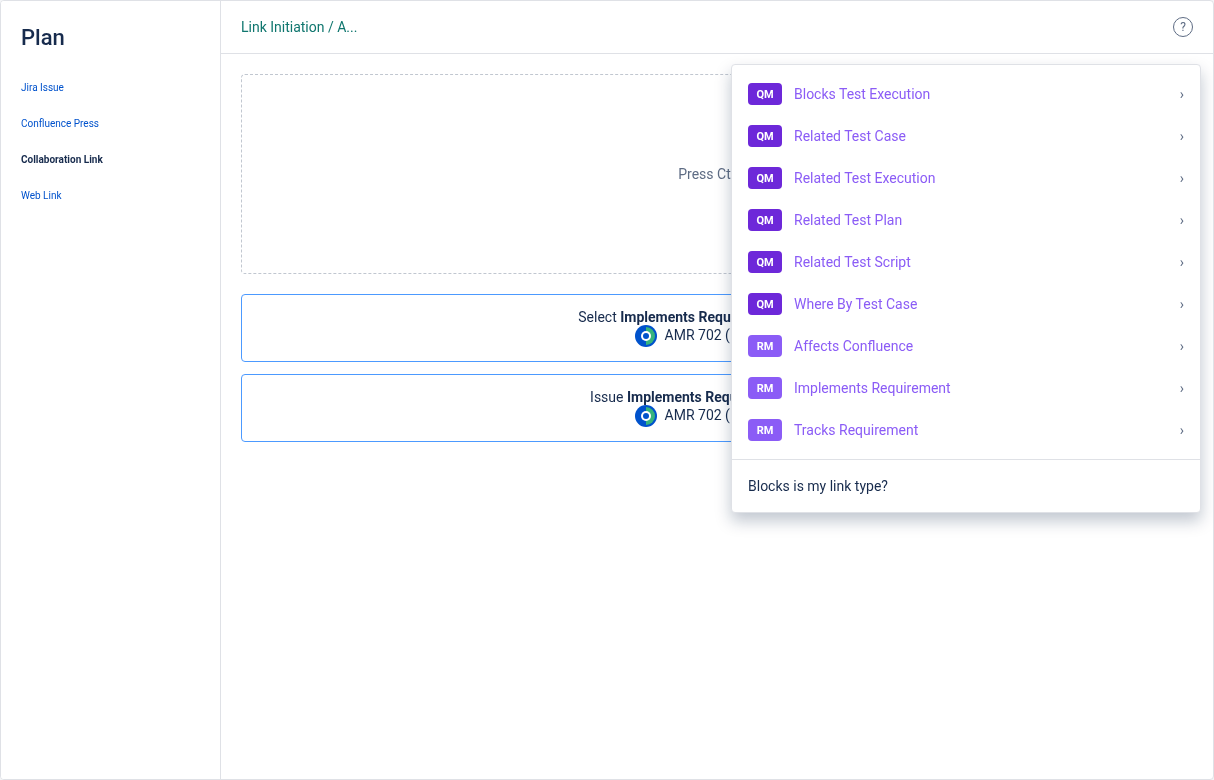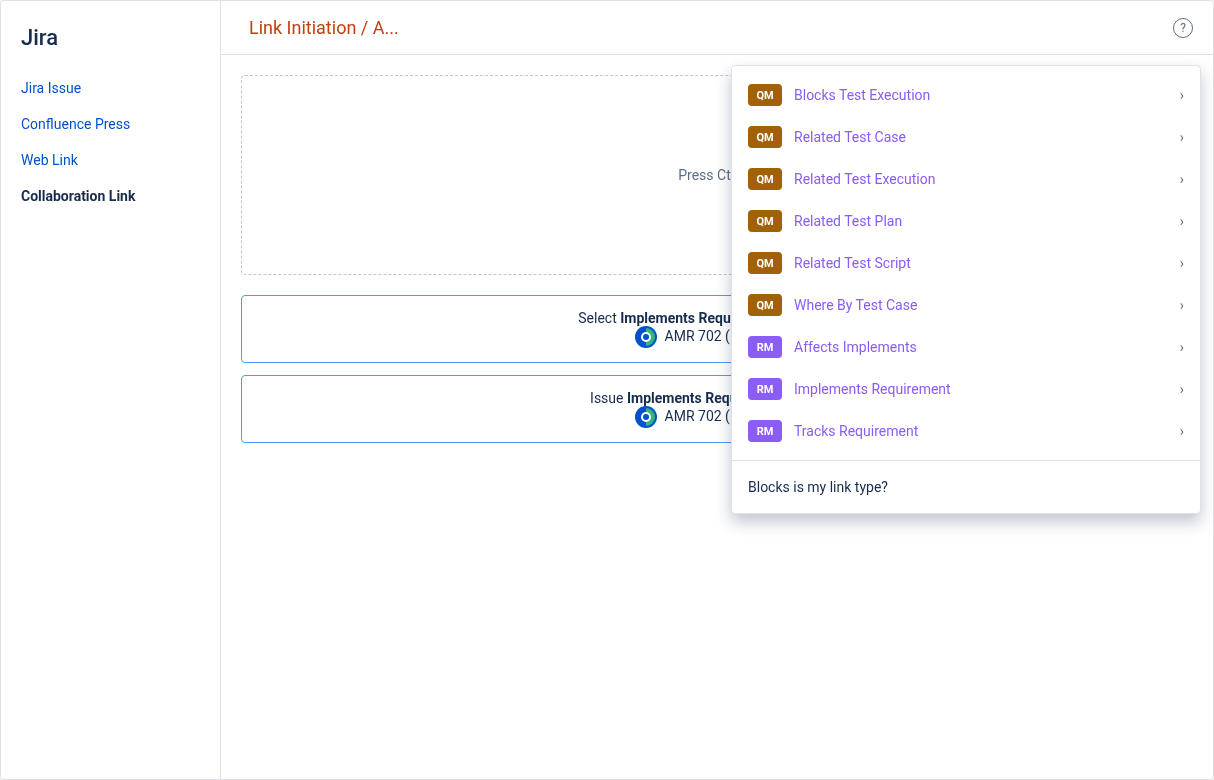--- a/index.html
+++ b/index.html
@@ -34,21 +34,21 @@
       font-size: 22px;
       font-weight: 500;
       color: #172b4d;
       padding: 0 20px 20px;
     }
 
     .nav-item {
       padding: 8px 20px;
       cursor: pointer;
       color: #0052cc;
-      font-size: 14px;
+      font-size: 10px;
       line-height: 20px;
     }
 
     .nav-item.active {
       color: #172b4d;
       font-weight: 700;
     }
 
     
     .content-area {
@@ -59,23 +59,22 @@
 
     .content-header {
       padding: 16px 20px;
       border-bottom: 1px solid #dfe1e6;
       display: flex;
       align-items: center;
       justify-content: space-between;
     }
 
     .breadcrumb {
-      font-size: 18px;
-      color: #c2410c;
-      margin-left: 8px;
+      font-size: 14px;
+      color: #0f766e;
     }
 
     .help-icon {
       width: 20px;
       height: 20px;
       border: 1.5px solid #5e6c84;
       border-radius: 50%;
       display: flex;
       align-items: center;
       justify-content: center;
@@ -172,21 +171,21 @@
       height: 22px;
       border-radius: 4px;
       font-size: 11px;
       font-weight: 700;
       color: #fff;
       margin-right: 12px;
       flex-shrink: 0;
     }
 
     .badge-qm {
-      background: #a16207;
+      background: #6d28d9;
     }
 
     .badge-rm {
       background: #8b5cf6;
     }
 
     .dropdown-item-label {
       flex: 1;
       font-size: 14px;
       color: #8b5cf6;
@@ -209,33 +208,33 @@
       color: #172b4d;
       cursor: pointer;
     }
   </style>
 </head>
 <body>
 
 <div class="main-container">
 
   <div class="sidebar">
-    <div class="page-title">Jira</div>
+    <div class="page-title">Plan</div>
 
     <div class="nav-item">
       <span>Jira Issue</span>
     </div>
     <div class="nav-item">
       <span>Confluence Press</span>
     </div>
+    <div class="nav-item active">
+      <span>Collaboration Link</span>
+    </div>
     <div class="nav-item">
       <span>Web Link</span>
-    </div>
-    <div class="nav-item active">
-      <span>Collaboration Link</span>
     </div>
   </div>
 
   <div class="content-area">
     <div class="content-header">
       <div class="breadcrumb">Link Initiation / A...</div>
       <div class="help-icon">?</div>
     </div>
 
     <div class="content-body">
@@ -272,21 +271,21 @@
           <span class="dropdown-item-label">Related Test Script</span>
           <span class="dropdown-chevron">›</span>
         </div>
         <div class="dropdown-item">
           <span class="badge badge-qm">QM</span>
           <span class="dropdown-item-label">Where By Test Case</span>
           <span class="dropdown-chevron">›</span>
         </div>
         <div class="dropdown-item">
           <span class="badge badge-rm">RM</span>
-          <span class="dropdown-item-label">Affects Implements</span>
+          <span class="dropdown-item-label">Affects Confluence</span>
           <span class="dropdown-chevron">›</span>
         </div>
         <div class="dropdown-item">
           <span class="badge badge-rm">RM</span>
           <span class="dropdown-item-label">Implements Requirement</span>
           <span class="dropdown-chevron">›</span>
         </div>
         <div class="dropdown-item">
           <span class="badge badge-rm">RM</span>
           <span class="dropdown-item-label">Tracks Requirement</span>

